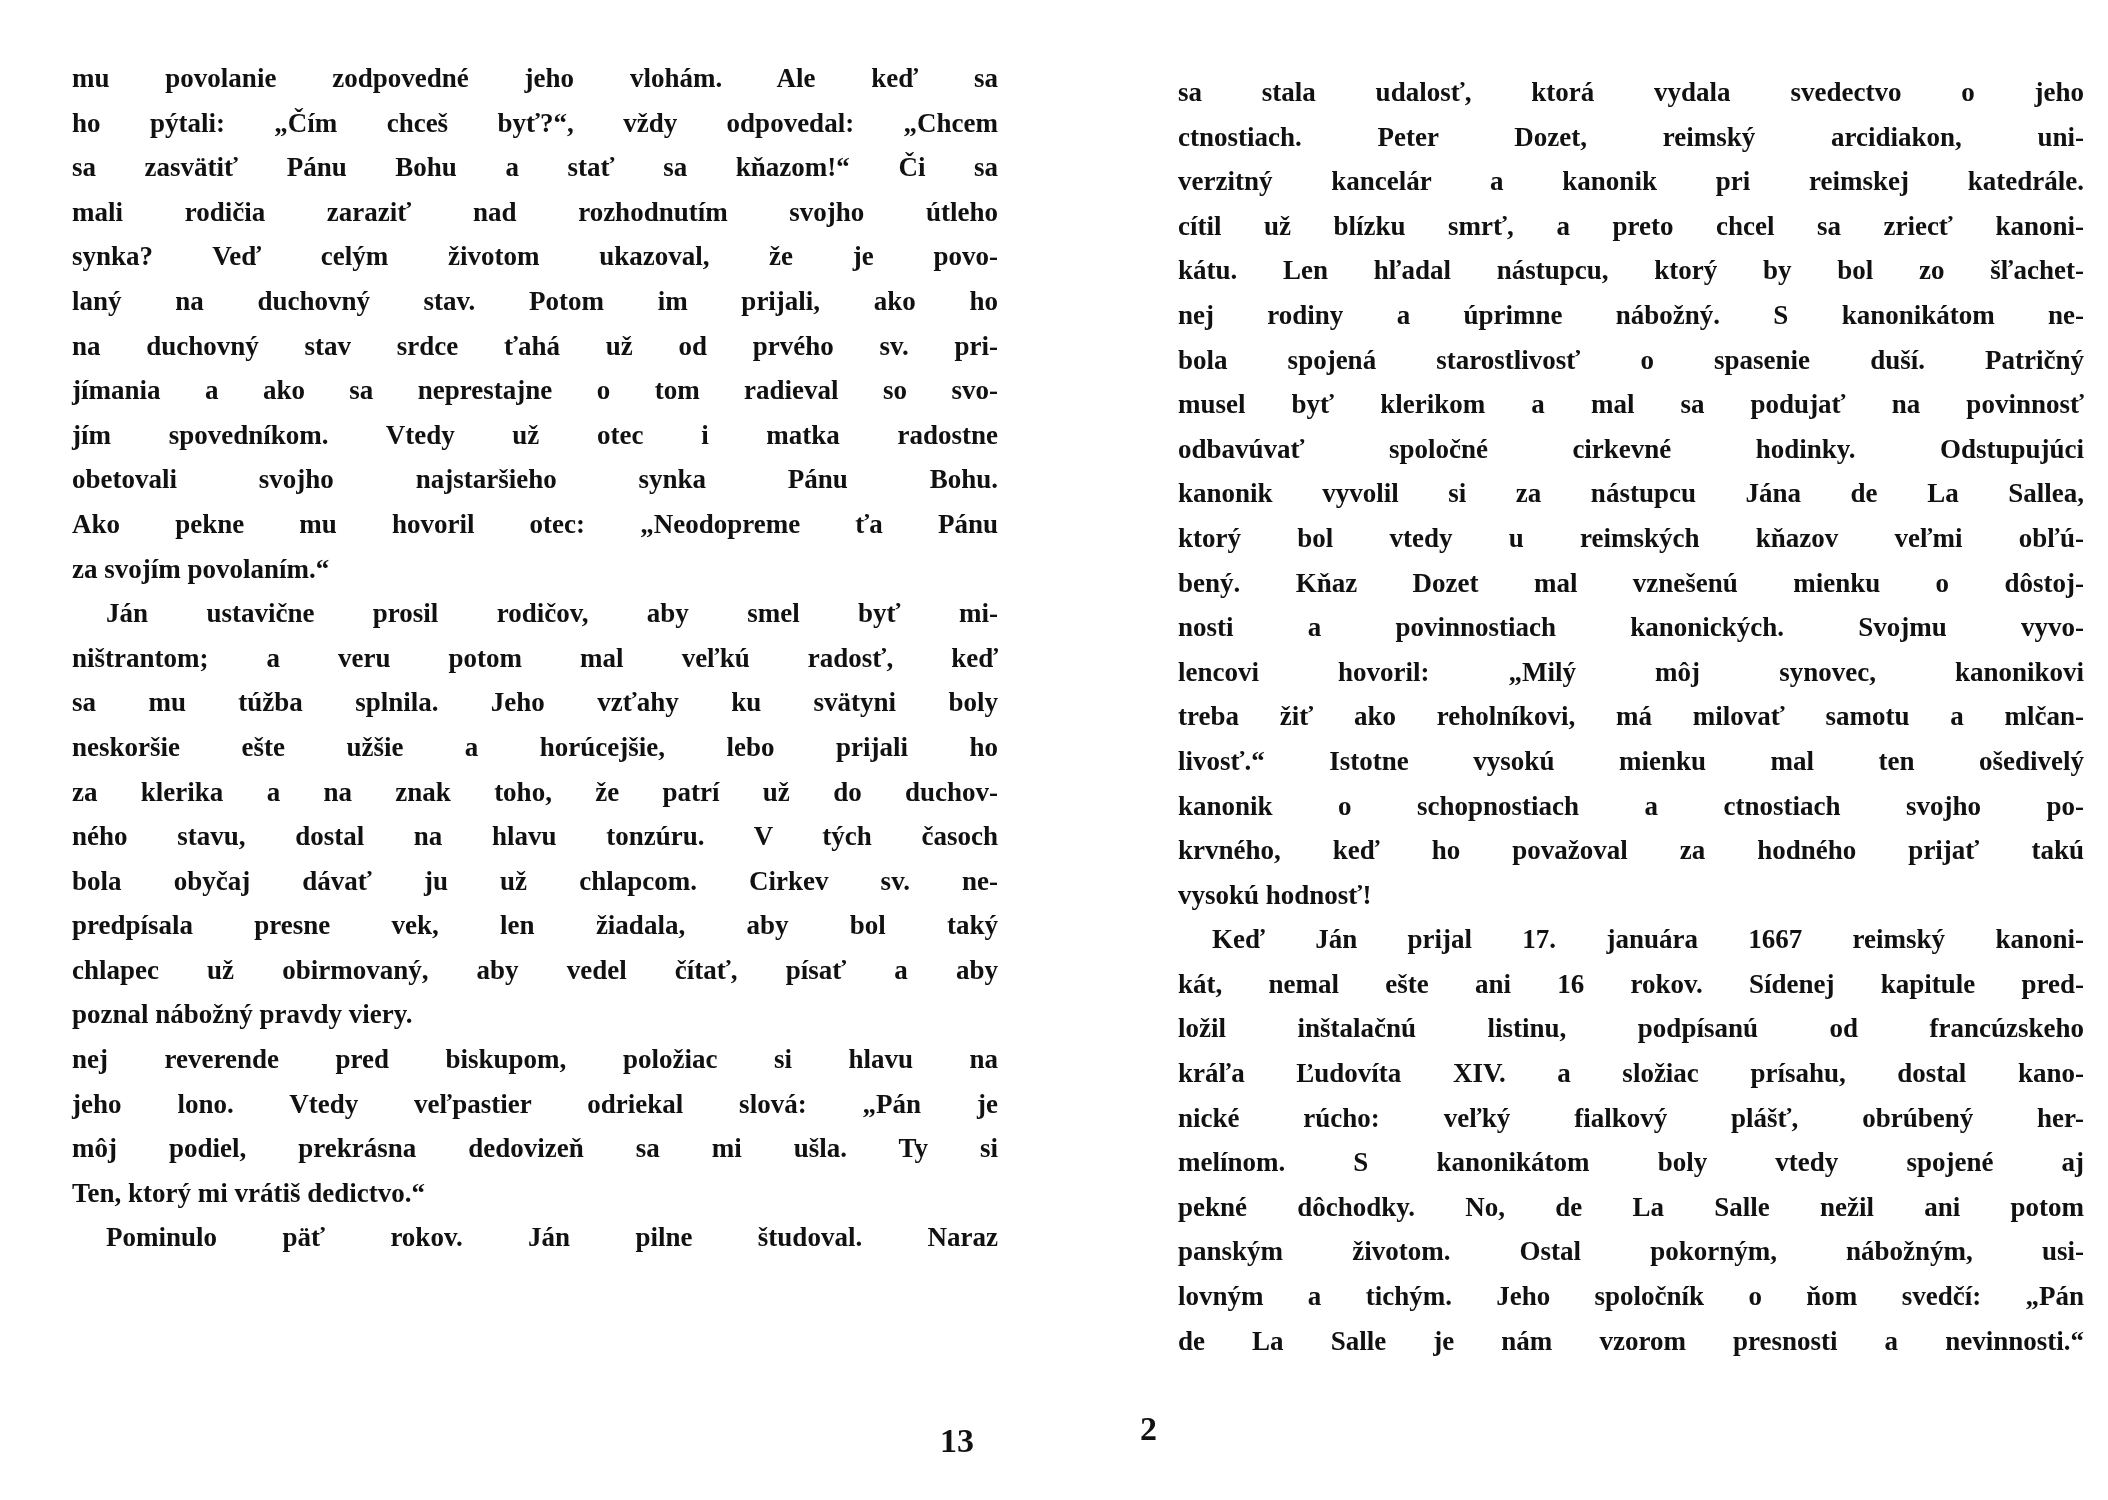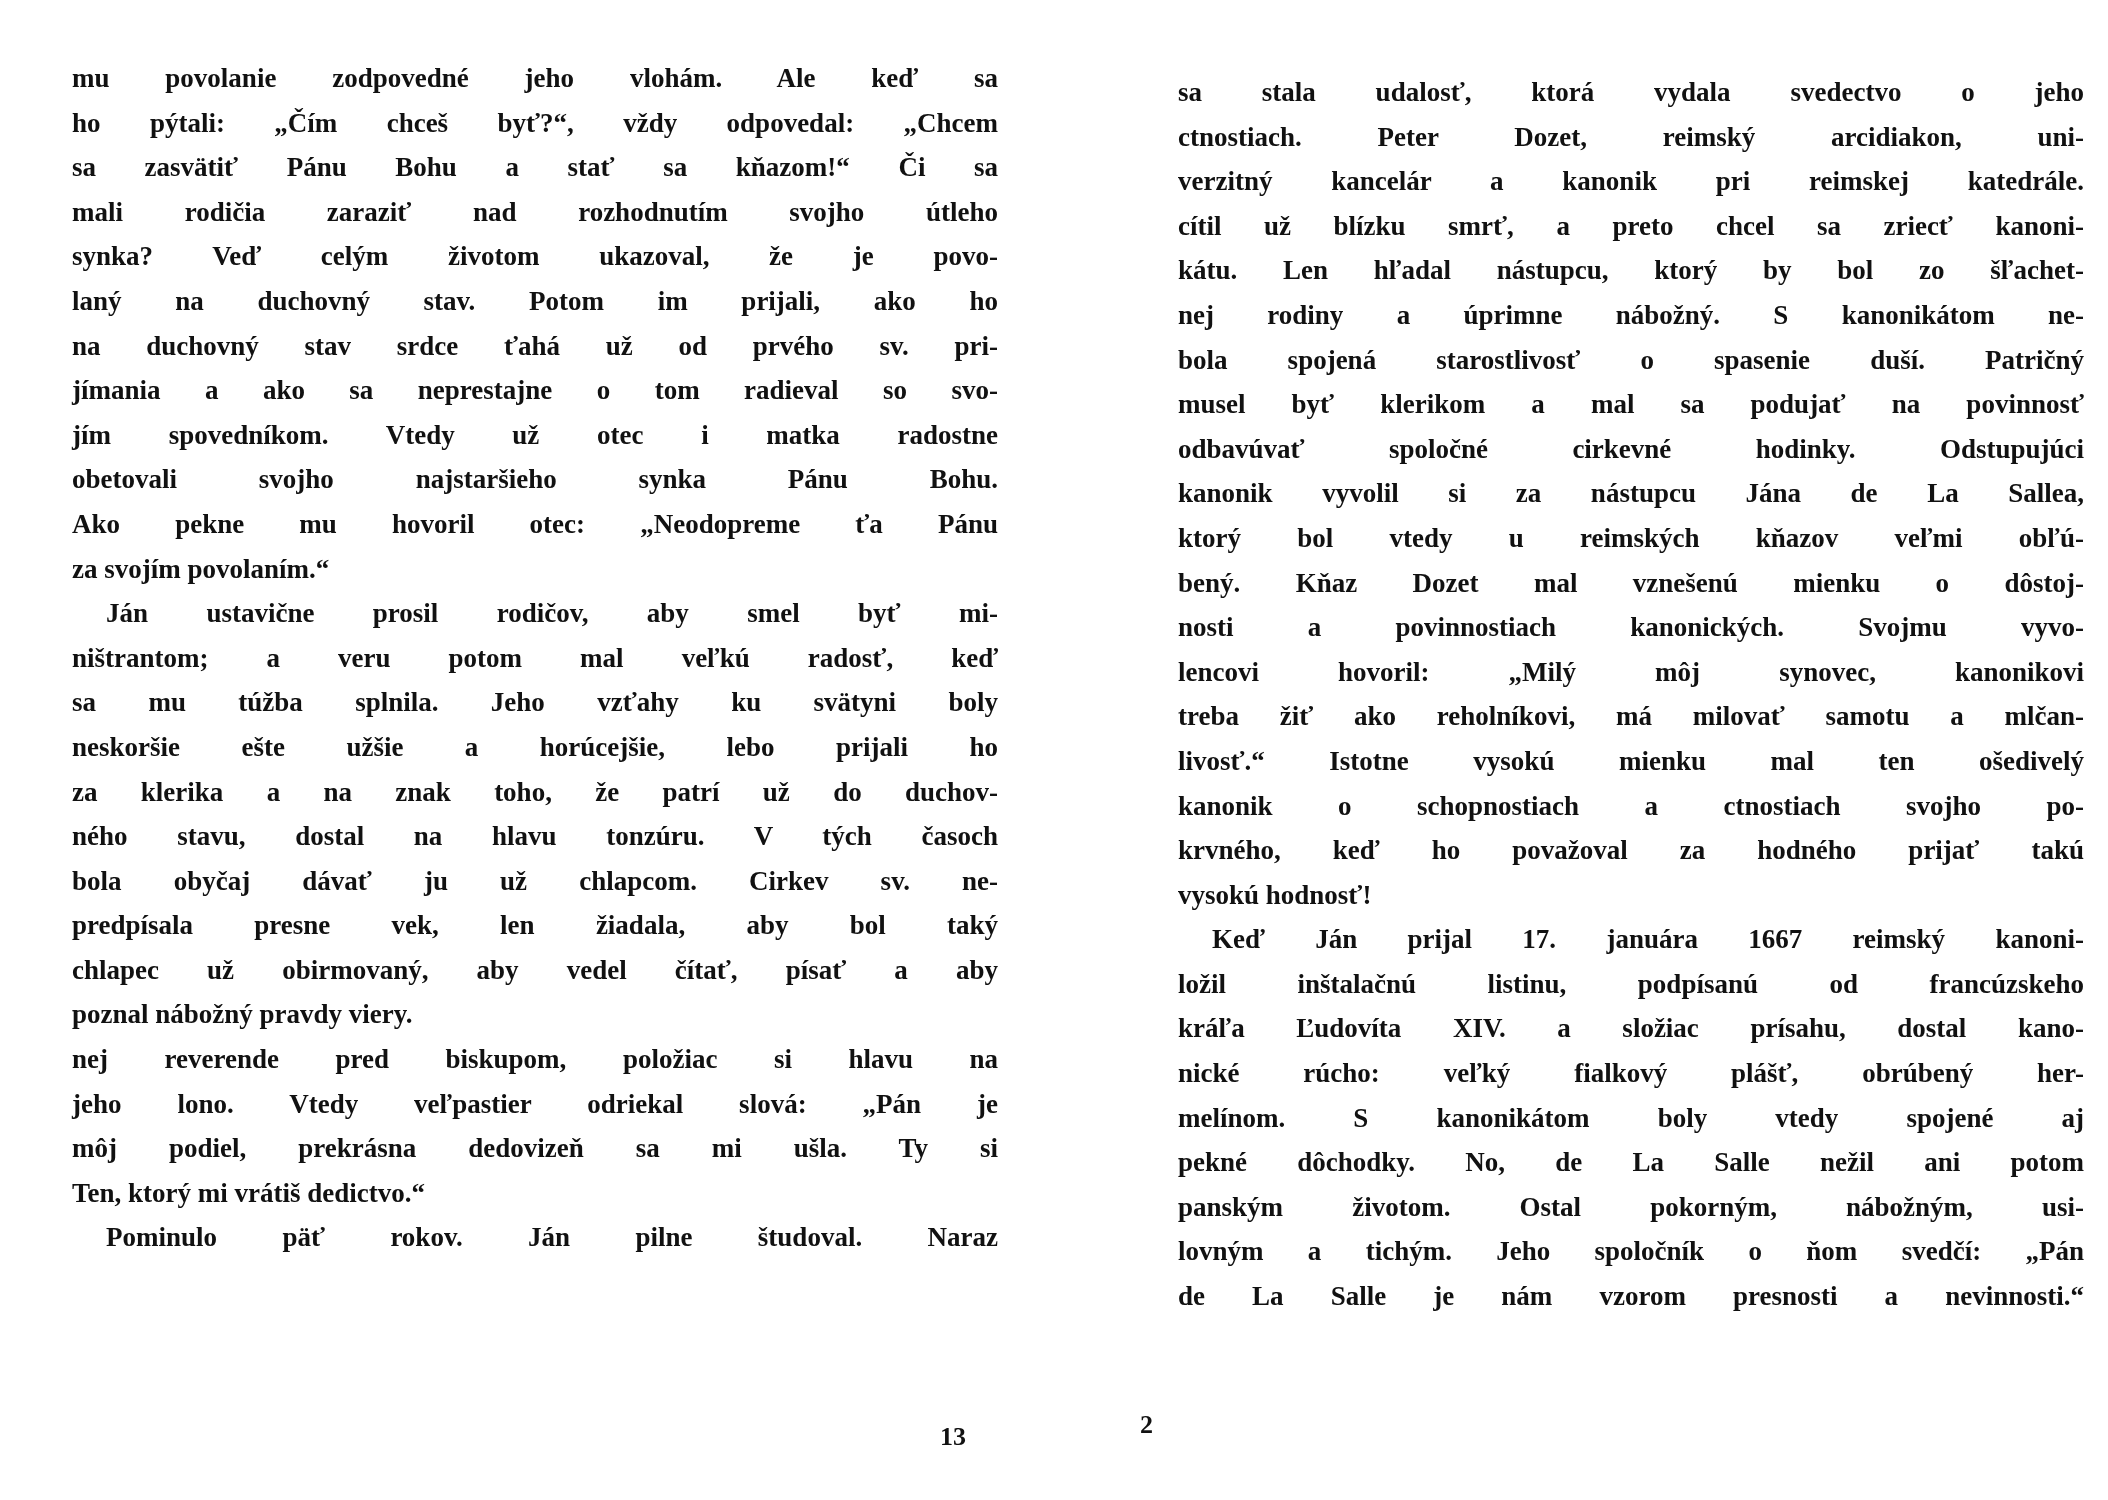--- a/index.html
+++ b/index.html
@@ -4,21 +4,21 @@
 <style>
   html,body{margin:0;padding:0;background:#fff;}
   body{width:2108px;height:1500px;position:relative;overflow:hidden;}
   .page{position:absolute;top:0;height:1500px;}
   .col{position:absolute;font-family:"Liberation Serif","DejaVu Serif",serif;font-weight:bold;color:#111;font-size:27px;line-height:44.6px;}
   .line{display:block;white-space:nowrap;text-align:justify;text-align-last:justify;height:44.6px;overflow:visible;}
   .line.last{text-align-last:left;}
   .line.indent{padding-left:34px;}
   #left .col{left:72px;top:56px;width:926px;}
   #right .col{left:1150px;top:70px;width:906px;margin-left:28px;}
-  .pnum{position:absolute;font-family:"Liberation Serif","DejaVu Serif",serif;font-weight:bold;font-size:26px;color:#111;}
+  .pnum{position:absolute;font-family:"Liberation Serif","DejaVu Serif",serif;font-weight:bold;font-size:34px;color:#111;}
   #pnum-left{left:940px;top:1422px;}
   #pnum-right{left:1140px;top:1410px;}
 </style>
 </head>
 <body>
 
 <div class="page" id="left">
   <div class="col">
       <span class="line">mu povolanie zodpovedné jeho vlohám. Ale keď sa</span>
       <span class="line">ho pýtali: „Čím chceš byť?“, vždy odpovedal: „Chcem</span>
@@ -66,20 +66,21 @@
       <span class="line">ktorý bol vtedy u reimských kňazov veľmi obľú-</span>
       <span class="line">bený. Kňaz Dozet mal vznešenú mienku o dôstoj-</span>
       <span class="line">nosti a povinnostiach kanonických. Svojmu vyvo-</span>
       <span class="line">lencovi hovoril: „Milý môj synovec, kanonikovi</span>
       <span class="line">treba žiť ako reholníkovi, má milovať samotu a mlčan-</span>
       <span class="line">livosť.“ Istotne vysokú mienku mal ten ošedivelý</span>
       <span class="line">kanonik o schopnostiach a ctnostiach svojho po-</span>
       <span class="line">krvného, keď ho považoval za hodného prijať takú</span>
       <span class="line last">vysokú hodnosť!</span>
       <span class="line indent">Keď Ján prijal 17. januára 1667 reimský kanoni-</span>
+      <span class="line">kát, nemal ešte ani 16 rokov. Sídenej kapitule pred-</span>
       <span class="line">ložil inštalačnú listinu, podpísanú od francúzskeho</span>
       <span class="line">kráľa Ľudovíta XIV. a složiac prísahu, dostal kano-</span>
       <span class="line">nické rúcho: veľký fialkový plášť, obrúbený her-</span>
       <span class="line">melínom. S kanonikátom boly vtedy spojené aj</span>
       <span class="line">pekné dôchodky. No, de La Salle nežil ani potom</span>
       <span class="line">panským životom. Ostal pokorným, nábožným, usi-</span>
       <span class="line">lovným a tichým. Jeho spoločník o ňom svedčí: „Pán</span>
       <span class="line">de La Salle je nám vzorom presnosti a nevinnosti.“</span>
     </div>
   <div class="pnum" id="pnum-right">2</div>

